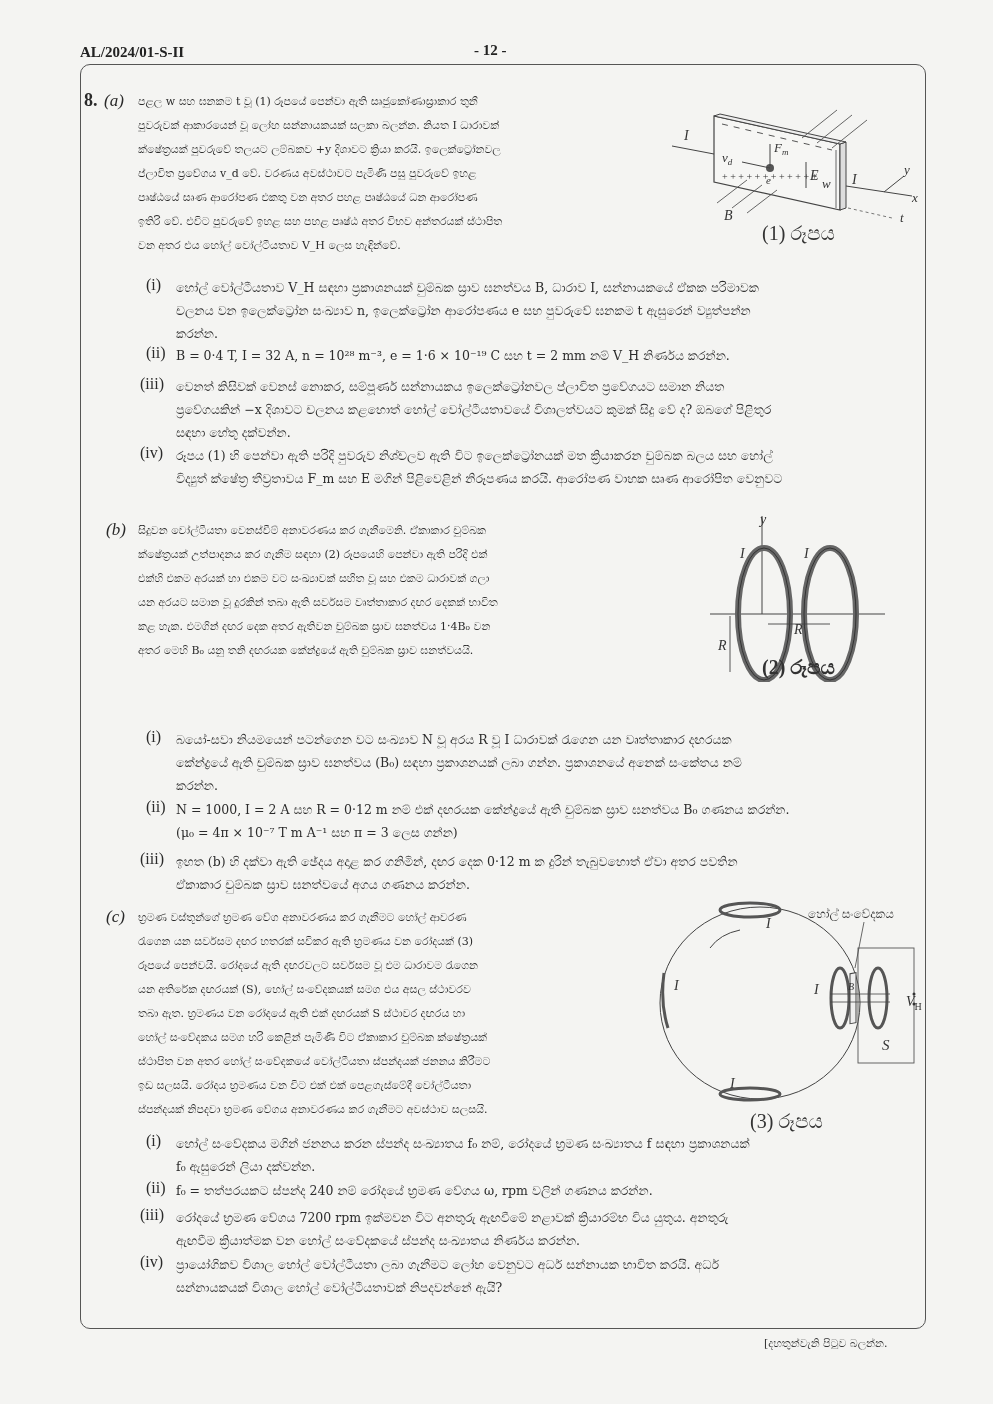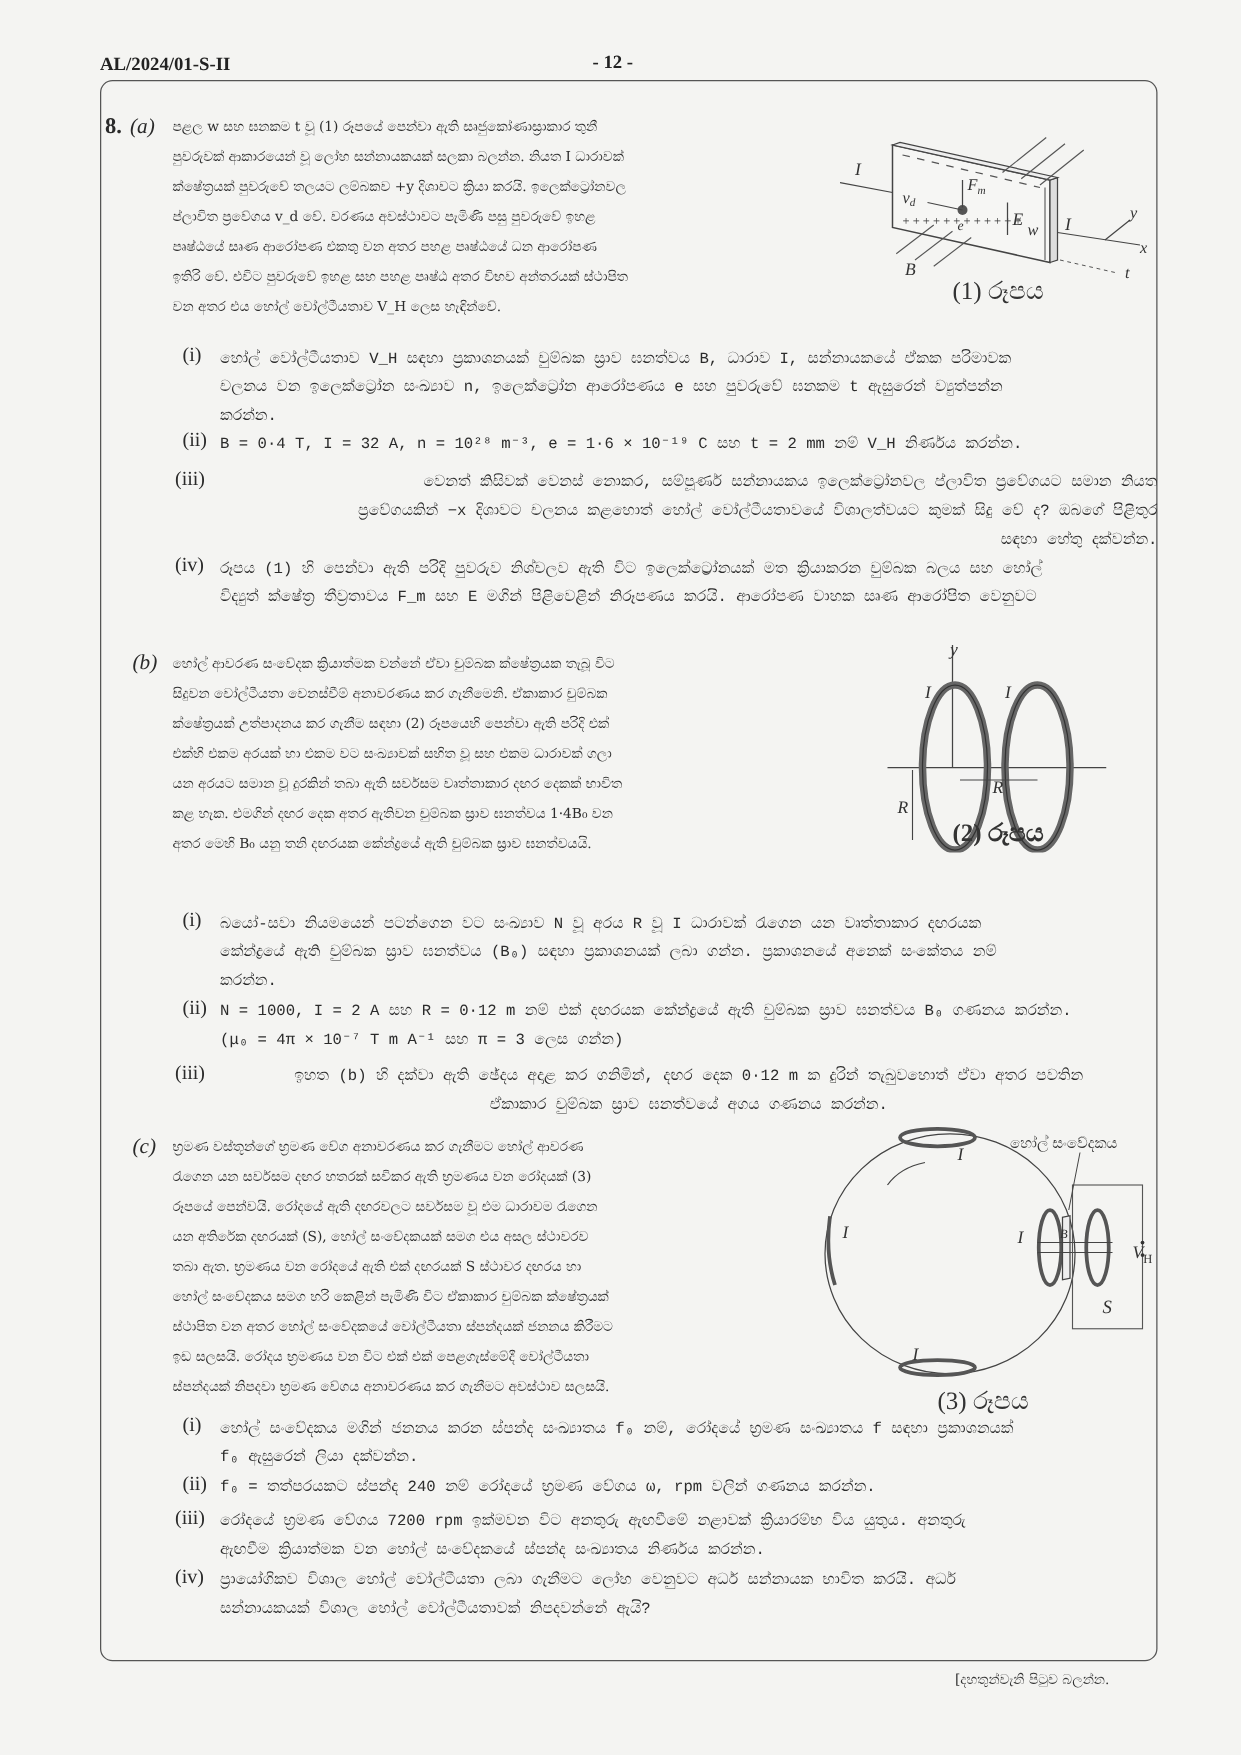--- a/index.html
+++ b/index.html
@@ -14,21 +14,21 @@
   .frame {
     position: absolute; left: 80px; top: 64px; width: 846px; height: 1265px;
     border: 1.5px solid #555; border-radius: 10px; box-sizing: border-box;
   }
   .footer { position: absolute; left: 764px; top: 1337px; font-size: 11px; color: #333; }
   .txt { position: absolute; font-size: 11px; line-height: 24px; color: #2b2b2b; }
   .txt p { margin: 0; }
   .qnum { position: absolute; left: 84px; top: 90px; font-family: "Liberation Serif", serif; font-size: 18px; font-weight: bold; }
   .qpart { position: absolute; font-family: "Liberation Serif", serif; font-style: italic; font-size: 17px; }
   .sub { position: absolute; font-family: "Liberation Serif", serif; font-size: 16px; color: #2b2b2b; }
-  .subtxt { position: absolute; font-size: 12.5px; line-height: 23px; color: #2b2b2b; font-family: Liberation Mono, monospace; }
+  .subtxt { position: absolute; font-size: 12.5px; line-height: 23px; color: #2b2b2b; }
   .cap { position: absolute; font-size: 20px; color: #333; font-family: "Liberation Serif", serif; }
   svg text { font-family: "Liberation Serif", serif; font-style: italic; fill: #333; }
 </style>
 </head>
 <body>
 
 <div class="hdr-code">AL/2024/01-S-II</div>
 <div class="hdr-page">- 12 -</div>
 
 <div class="frame"></div>
@@ -93,34 +93,33 @@
 <div class="subtxt" style="left:176px;top:276px;width:750px;">
   <p style="margin:0">හෝල් වෝල්ටීයතාව V_H සඳහා ප්‍රකාශනයක් චුම්බක ස්‍රාව ඝනත්වය B, ධාරාව I, සන්නායකයේ ඒකක පරිමාවක</p>
   <p style="margin:0">චලනය වන ඉලෙක්ට්‍රෝන සංඛ්‍යාව n, ඉලෙක්ට්‍රෝන ආරෝපණය e සහ පුවරුවේ ඝනකම t ඇසුරෙන් ව්‍යුත්පන්න</p>
   <p style="margin:0">කරන්න.</p>
 </div>
 <div class="sub" style="left:146px;top:344px;">(ii)</div>
 <div class="subtxt" style="left:176px;top:344px;width:750px;">
   <p style="margin:0">B = 0·4 T, I = 32 A, n = 10²⁸ m⁻³, e = 1·6 × 10⁻¹⁹ C සහ t = 2 mm නම් V_H නිර්ණය කරන්න.</p>
 </div>
 <div class="sub" style="left:140px;top:375px;">(iii)</div>
-<div class="subtxt" style="left:176px;top:375px;width:750px;text-align:right;">
+<div class="subtxt" style="left:176px;top:375px;width:750px;">
   <p style="margin:0">වෙනත් කිසිවක් වෙනස් නොකර, සම්පූර්ණ සන්නායකය ඉලෙක්ට්‍රෝනවල ප්ලාවිත ප්‍රවේගයට සමාන නියත</p>
   <p style="margin:0">ප්‍රවේගයකින් −x දිශාවට චලනය කළහොත් හෝල් වෝල්ටීයතාවයේ විශාලත්වයට කුමක් සිදු වේ ද? ඔබගේ පිළිතුර</p>
   <p style="margin:0">සඳහා හේතු දක්වන්න.</p>
 </div>
 <div class="sub" style="left:140px;top:444px;">(iv)</div>
 <div class="subtxt" style="left:176px;top:444px;width:750px;">
   <p style="margin:0">රූපය (1) හි පෙන්වා ඇති පරිදි පුවරුව නිශ්චලව ඇති විට ඉලෙක්ට්‍රෝනයක් මත ක්‍රියාකරන චුම්බක බලය සහ හෝල්</p>
   <p style="margin:0">විද්‍යුත් ක්ෂේත්‍ර තීව්‍රතාවය F_m සහ E මගින් පිළිවෙළින් නිරූපණය කරයි. ආරෝපණ වාහක සෘණ ආරෝපිත වෙනුවට</p>
 </div>
 
 <div class="qpart" style="left:106px;top:520px;">(b)</div>
 <div class="txt" style="left:138px;top:519px;width:560px;">
-  <p>හෝල් ආවරණ සංවේදක ක්‍රියාත්මක වන්නේ ඒවා චුම්බක ක්ෂේත්‍රයක තැබූ විට</p>
   <p>සිදුවන වෝල්ටීයතා වෙනස්වීම් අනාවරණය කර ගැනීමෙනි. ඒකාකාර චුම්බක</p>
   <p>ක්ෂේත්‍රයක් උත්පාදනය කර ගැනීම සඳහා (2) රූපයෙහි පෙන්වා ඇති පරිදි එක්</p>
   <p>එක්හි එකම අරයක් හා එකම වට සංඛ්‍යාවක් සහිත වූ සහ එකම ධාරාවක් ගලා</p>
   <p>යන අරයට සමාන වූ දුරකින් තබා ඇති සර්වසම වෘත්තාකාර දඟර දෙකක් භාවිත</p>
   <p>කළ හැක. එමගින් දඟර දෙක අතර ඇතිවන චුම්බක ස්‍රාව ඝනත්වය 1·4B₀ වන</p>
   <p>අතර මෙහි B₀ යනු තනි දඟරයක කේන්ද්‍රයේ ඇති චුම්බක ස්‍රාව ඝනත්වයයි.</p>
 </div>
 
 <svg style="position:absolute;left:700px;top:512px;" width="190" height="170" viewBox="0 0 190 170">
   <line x1="62" y1="4" x2="62" y2="102" stroke="#444" stroke-width="1"></line>
@@ -144,21 +143,21 @@
   <p style="margin:0">බයෝ-සවා නියමයෙන් පටන්ගෙන වට සංඛ්‍යාව N වූ අරය R වූ I ධාරාවක් රැගෙන යන වෘත්තාකාර දඟරයක</p>
   <p style="margin:0">කේන්ද්‍රයේ ඇති චුම්බක ස්‍රාව ඝනත්වය (B₀) සඳහා ප්‍රකාශනයක් ලබා ගන්න. ප්‍රකාශනයේ අනෙක් සංකේතය නම්</p>
   <p style="margin:0">කරන්න.</p>
 </div>
 <div class="sub" style="left:146px;top:798px;">(ii)</div>
 <div class="subtxt" style="left:176px;top:798px;width:750px;">
   <p style="margin:0">N = 1000, I = 2 A සහ R = 0·12 m නම් එක් දඟරයක කේන්ද්‍රයේ ඇති චුම්බක ස්‍රාව ඝනත්වය B₀ ගණනය කරන්න.</p>
   <p style="margin:0">(μ₀ = 4π × 10⁻⁷ T m A⁻¹ සහ π = 3 ලෙස ගන්න)</p>
 </div>
 <div class="sub" style="left:140px;top:850px;">(iii)</div>
-<div class="subtxt" style="left:176px;top:850px;width:750px;text-align:center;">
+<div class="subtxt" style="left:176px;top:850px;width:750px;">
   <p style="margin:0">ඉහත (b) හි දක්වා ඇති ඡේදය අදාළ කර ගනිමින්, දඟර දෙක 0·12 m ක දුරින් තැබුවහොත් ඒවා අතර පවතින</p>
   <p style="margin:0">ඒකාකාර චුම්බක ස්‍රාව ඝනත්වයේ අගය ගණනය කරන්න.</p>
 </div>
 
 <div class="qpart" style="left:106px;top:907px;">(c)</div>
 <div class="txt" style="left:138px;top:906px;width:510px;">
   <p>භ්‍රමණ වස්තූන්ගේ භ්‍රමණ වේග අනාවරණය කර ගැනීමට හෝල් ආවරණ</p>
   <p>රැගෙන යන සර්වසම දඟර හතරක් සවිකර ඇති භ්‍රමණය වන රෝදයක් (3)</p>
   <p>රූපයේ පෙන්වයි. රෝදයේ ඇති දඟරවලට සර්වසම වූ එම ධාරාවම රැගෙන</p>
   <p>යන අතිරේක දඟරයක් (S), හෝල් සංවේදකයක් සමග එය අසල ස්ථාවරව</p>

